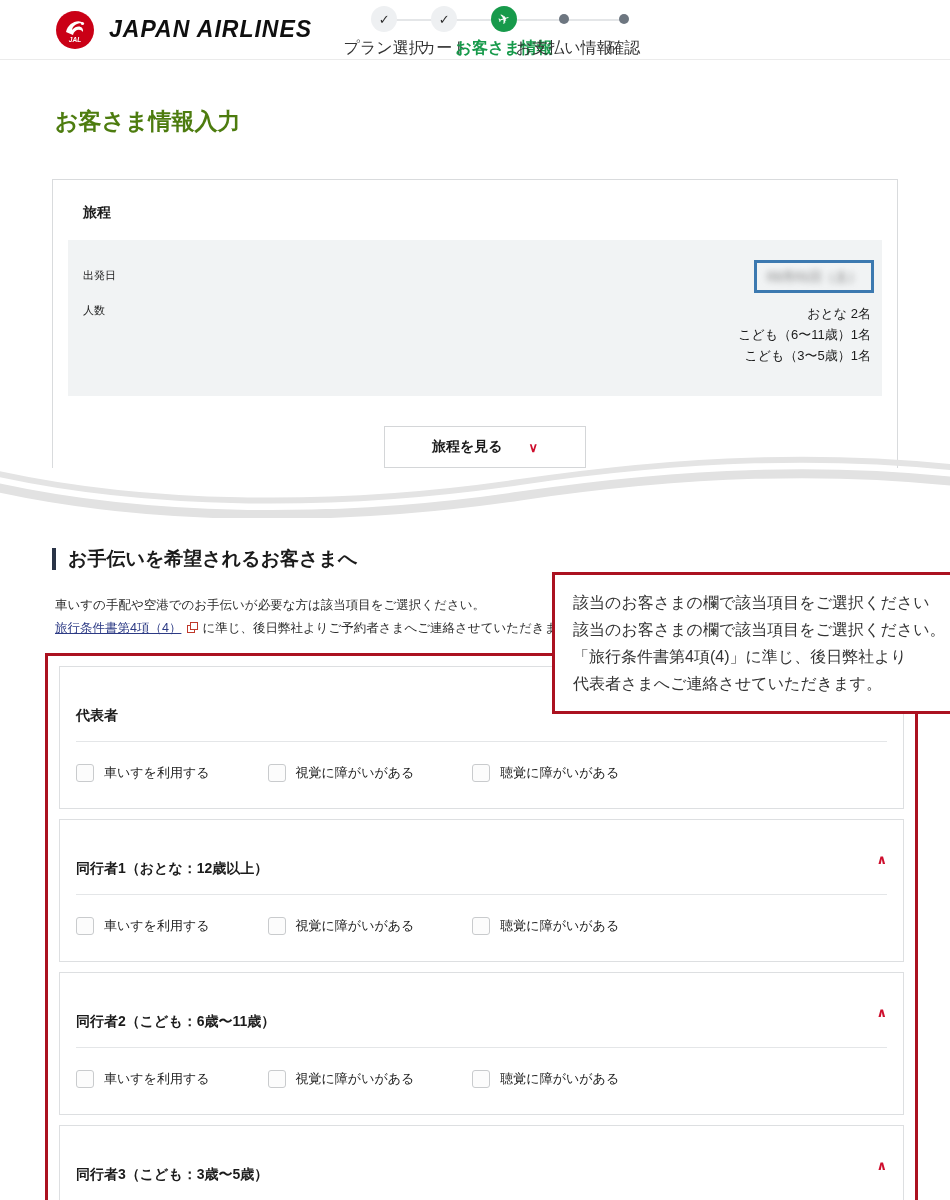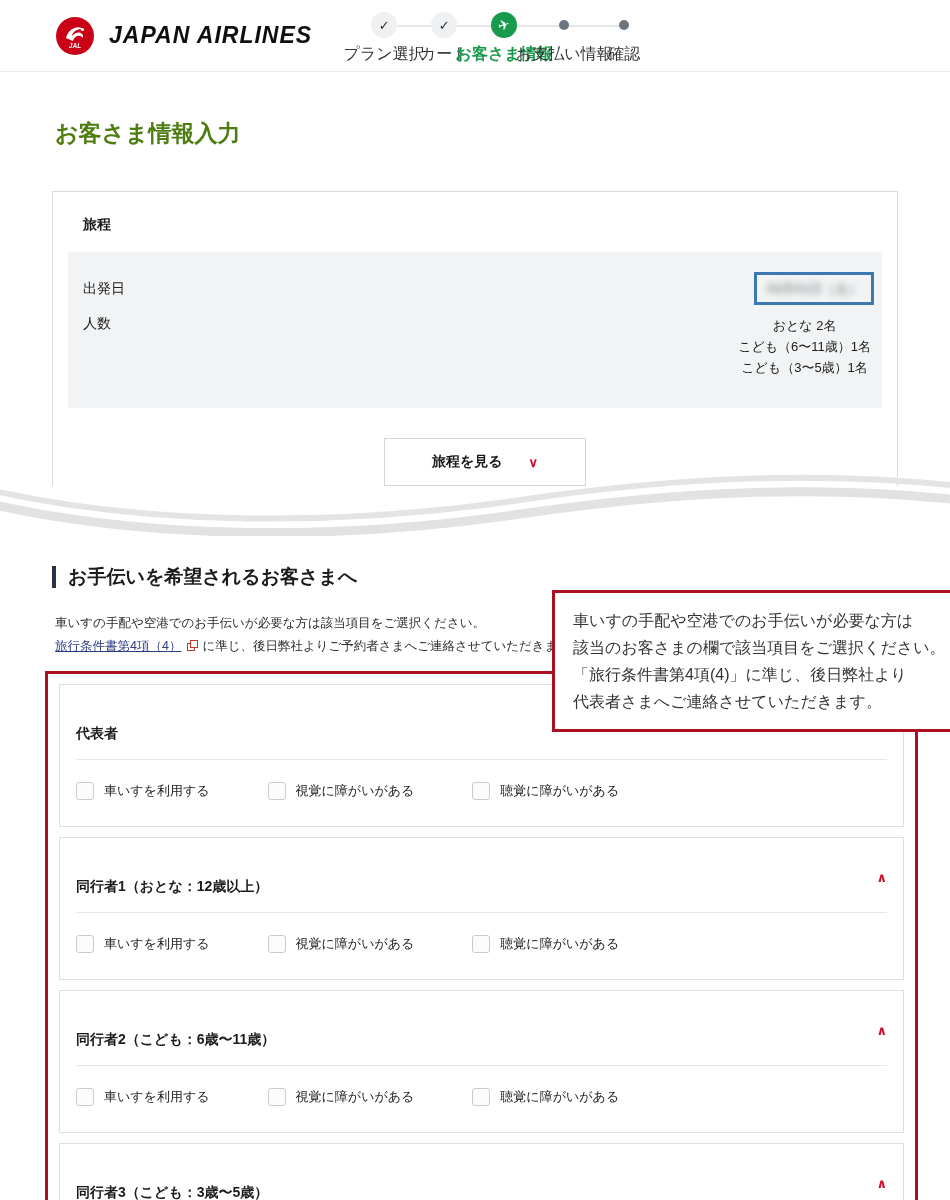--- a/index.html
+++ b/index.html
@@ -4,21 +4,21 @@
 <style>
   * { margin:0; padding:0; box-sizing:border-box; }
   html,body { background:#fff; }
   body {
     width:950px; height:1200px; position:relative; overflow:hidden;
     font-family:"Liberation Sans","DejaVu Sans",sans-serif; color:#333;
   }
 
   
   .header {
-    height:72px; display:flex; align-items:center;
+    height:60px; display:flex; align-items:center;
     padding:0 40px 0 55px; border-bottom:1px solid #ebebeb; background:#fff;
   }
   .brand { display:flex; align-items:center; gap:14px; cursor:pointer; }
   .brand-word {
     font-size:23px; font-weight:bold; font-style:italic; letter-spacing:1px; color:#0f0f0f;
     white-space:nowrap;
   }
   .stepper { display:flex; margin-left:42px; position:relative; width:300px; margin-top:6px; }
   .stepper-line {
     position:absolute; left:30px; right:30px; top:13px; height:2px; background:#e4e6e8;
@@ -43,32 +43,32 @@
   .page-title { font-size:23px; font-weight:bold; color:#4d7c0f; margin:46px 0 0 3px; }
 
   
   .itinerary-card {
     margin-top:42px; border:1px solid #d9dbdd; border-bottom:none; background:#fff;
     padding:24px 15px 0 15px; position:relative;
   }
   .itinerary-heading { font-size:14px; font-weight:bold; color:#1b1b1b; margin:0 0 18px 15px; }
   .itinerary-panel { background:#f1f3f4; padding:20px 8px 20px 15px; }
   .it-row { display:flex; align-items:flex-start; justify-content:space-between; }
-  .it-label { font-size:14px; color:#222; padding-top:8px; }
+  .it-label { font-size:11px; color:#222; padding-top:8px; }
   .it-label.bold { font-weight:bold; }
   .masked-box {
     border:3px solid #3c79b0; padding:4px 10px; min-width:106px; text-align:center;
   }
   .masked { filter:blur(3px); color:#6a6a6a; font-size:13px; white-space:nowrap; }
-  .people-values { text-align:center; font-size:13px; line-height:21px; color:#1b1b1b; padding-right:3px; }
+  .people-values { text-align:right; font-size:13px; line-height:21px; color:#1b1b1b; padding-right:3px; }
   .row-gap { height:10px; }
 
   .itinerary-toggle-wrap { display:flex; justify-content:center; margin-top:30px; }
   .itinerary-toggle {
-    width:202px; height:48px; background:#fff; border:1px solid #d4d6d8;
+    width:202px; height:42px; background:#fff; border:1px solid #d4d6d8;
     display:flex; align-items:center; justify-content:center; gap:26px;
     font-size:14px; font-weight:bold; color:#1b1b1b; cursor:pointer;margin-left:20px;
   }
   .chev { color:#ce0e2d; font-size:13px; font-weight:bold; line-height:1; }
 
   
   .wave { display:block; margin-top:-14px; position:relative; z-index:2; }
 
   
   .assist { position:relative; margin-top:28px; }
@@ -210,21 +210,21 @@
 
     <p class="assist-desc">
       <span>車いすの手配や空港でのお手伝いが必要な方は該当項目をご選択ください。</span><br>
       <a class="terms-link">旅行条件書第4項（4）</a><span class="ext-icon"><svg width="11" height="11" viewBox="0 0 11 11">
             <rect x="0.5" y="3.5" width="7" height="7" fill="#fff" stroke="#c0392b"></rect>
             <rect x="3.5" y="0.5" width="7" height="7" fill="#fff" stroke="#c0392b"></rect>
           </svg></span><span>に準じ、後日弊社よりご予約者さまへご連絡させていただきます。</span>
     </p>
 
     <div class="callout">
-        <div class="callout-line">車いすの手配や空港でのお手伝いが必要な方は</div>
+        <div class="callout-line">該当のお客さまの欄で該当項目をご選択ください</div>
         <div class="callout-line">該当のお客さまの欄で該当項目をご選択ください。</div>
         <div class="callout-line">「旅行条件書第4項(4)」に準じ、後日弊社より</div>
         <div class="callout-line">代表者さまへご連絡させていただきます。</div>
       </div>
 
 
     <div class="support-box">
   <div class="person-card">
     <div class="person-head">
       <span class="person-title">代表者</span>

